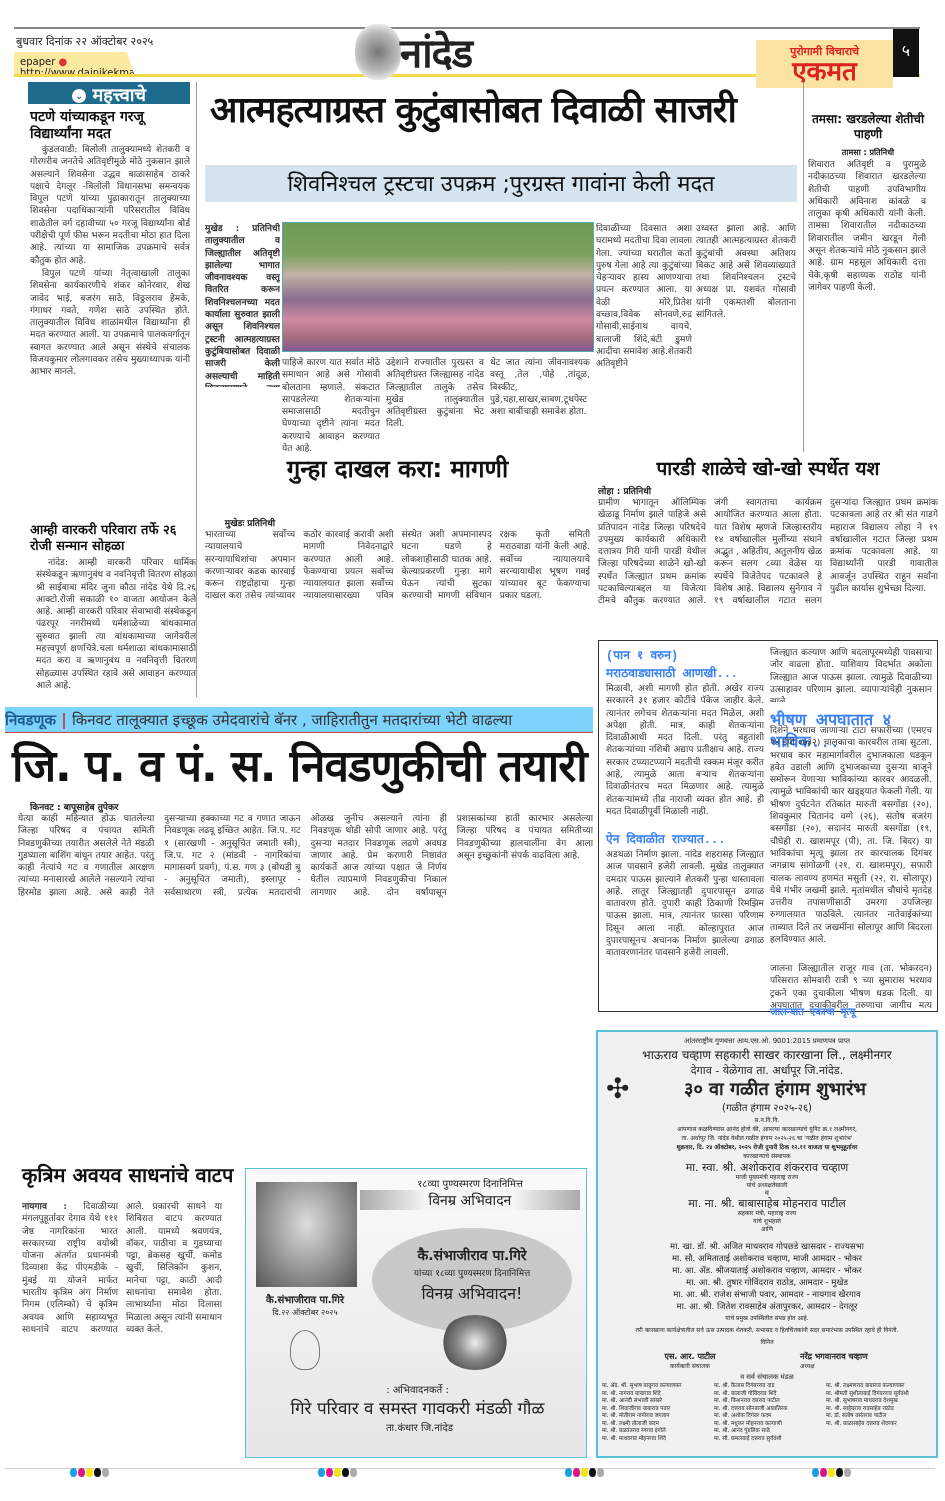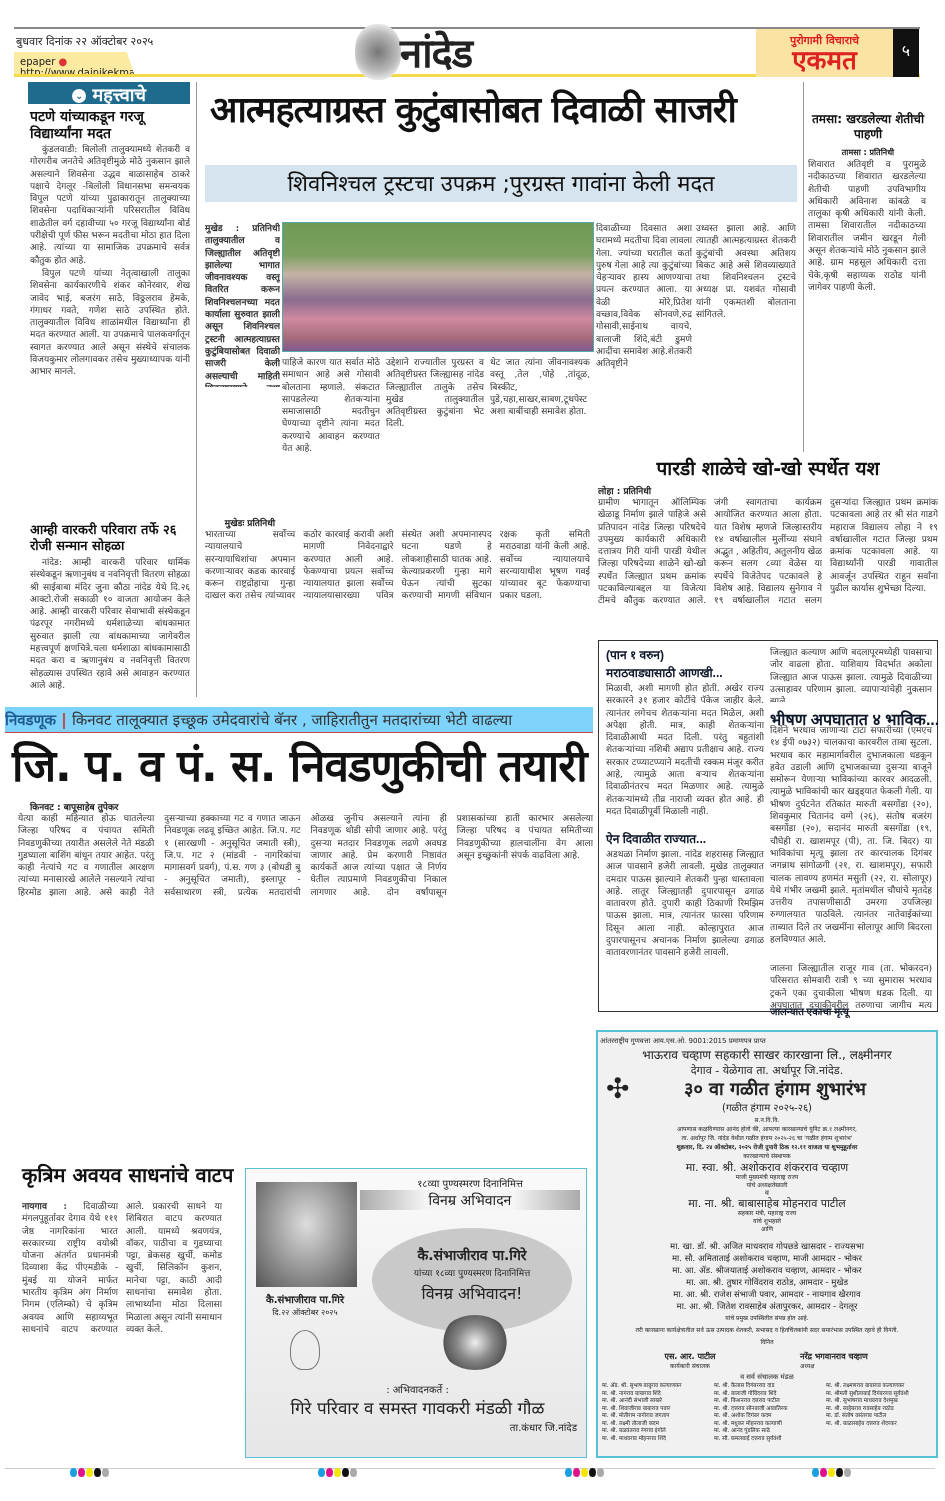--- a/index.html
+++ b/index.html
@@ -5,33 +5,33 @@
 *{box-sizing:border-box;margin:0;padding:0}
 body{width:945px;height:1501px;background:#fff;font-family:"DejaVu Sans",sans-serif;color:#222;position:relative;overflow:hidden}
 .abs{position:absolute}
 .txt{font-family:"DejaVu Serif",serif;font-size:9px;line-height:12.3px;text-align:justify;color:#333}
 .txt p{text-indent:12px;margin-bottom:1px}
 .mast{left:14px;top:27px;width:906px;height:50px;border-top:2px solid #888;border-bottom:3px solid #f5d94a}
 .date{left:16px;top:33px;font-size:11px;color:#222}
 .epaper{left:14px;top:52px;width:120px;height:22px;background:#fbeaa0;font-size:10px;padding:4px 6px;clip-path:polygon(0 0,94% 0,100% 100%,0 100%)}
 .city{left:400px;top:24px;font-size:40px;font-weight:bold;font-family:"DejaVu Sans",sans-serif;letter-spacing:-1px}
 .emblem{left:355px;top:24px;width:46px;height:56px;background:radial-gradient(circle,#777 0,#bbb 55%,#eee 80%);border-radius:45%}
-.brand{left:756px;top:29px;width:137px;height:48px;background:#fbe3a3;text-align:center;color:#d22}
+.brand{left:756px;top:40px;width:137px;height:48px;background:#fbe3a3;text-align:center;color:#d22}
 .brand .tag{font-size:11px;font-weight:bold;margin-top:3px}
 .brand .name{font-size:26px;font-weight:bold;line-height:26px}
 .pageno{left:893px;top:29px;width:26px;height:48px;background:#111;color:#fff;font-size:16px;text-align:center;padding-top:10px}
 .secbar{background:#1f6b8e;color:#fff;font-weight:bold;text-align:center;font-size:18px}
 .h1{font-weight:bold;color:#111;font-family:"DejaVu Sans",sans-serif}
 .subbar{background:#d5e4ee;color:#111;font-size:24px;text-align:center}
 .photo{background:linear-gradient(180deg,#6f9a55 0%,#7ca05f 25%,#c4b3a6 40%,#8a6b8f 60%,#d08aa0 75%,#a56b7a 90%,#7f5a90 100%)}
 .box{border:1px solid #333}
 .ad{border:2px solid #59c0d9;background:#f1f1f1}
 .dot{width:7px;height:9px;border-radius:50%;display:inline-block;margin-right:1px}
 .rule{background:#999}
-.hd2{font-weight:bold;color:#0f172a;font-size:14px;font-family:Liberation Sans, sans-serif}
+.hd2{font-weight:bold;color:#3b82f6;font-size:14px;font-family:Liberation Mono, monospace}
 </style>
 </head>
 <body>
 
 <div class="abs mast"></div>
 <div class="abs date">बुधवार दिनांक २२ ऑक्टोबर २०२५</div>
 <div class="abs epaper">
   <span>epaper</span>
   <span style="color:#d33">●</span>
   <span>http://www.dainikekmat.com</span>
@@ -47,41 +47,42 @@
 <div class="abs secbar" style="left:28px;top:82px;width:162px;height:22px">
   <span style="display:inline-block;width:14px;height:14px;border-radius:50%;background:#fff;color:#1f6b8e;font-size:10px;line-height:14px;vertical-align:2px">⌄</span>
   <span>महत्त्वाचे</span>
 </div>
 <div class="abs h1" style="left:30px;top:108px;width:165px;font-size:14px;line-height:17px">पटणे यांच्याकडून गरजू विद्यार्थ्यांना मदत</div>
 <div class="abs txt" style="left:30px;top:143px;width:160px;height:375px;overflow:hidden">
   <p>कुंडलवाडी: बिलोली तालुक्यामध्ये शेतकरी व गोरगरीब जनतेचे अतिवृष्टीमुळे मोठे नुकसान झाले असल्याने शिवसेना उद्धव बाळासाहेब ठाकरे पक्षाचे देगलूर -बिलोली विधानसभा समन्वयक विपुल पटणे यांच्या पुढाकारातून तालुक्याच्या शिवसेना पदाधिकाऱ्यांनी परिसरातील विविध शाळेतील वर्ग दहावीच्या ५० गरजू विद्यार्थ्यांना बोर्ड परीक्षेची पूर्ण फीस भरून मदतीचा मोठा हात दिला आहे. त्यांच्या या सामाजिक उपक्रमाचे सर्वत्र कौतुक होत आहे.</p>
   <p>विपुल पटणे यांच्या नेतृत्वाखाली तालुका शिवसेना कार्यकारणीचे शंकर कोनेरवार, शेख जावेद भाई, बजरंग साठे, विठ्ठलराव हेमके, गंगाधर गवते, गणेश साठे उपस्थित होते. तालुक्यातील विविध शाळांमधील विद्यार्थ्यांना ही मदत करण्यात आली. या उपक्रमाचे पालकवर्गातून स्वागत करण्यात आले असून संस्थेचे संचालक विजयकुमार लोलगावकर तसेच मुख्याध्यापक यांनी आभार मानले.</p>
 </div>
 <div class="abs h1" style="left:30px;top:522px;width:165px;font-size:13px;line-height:16px">आम्ही वारकरी परिवारा तर्फे २६ रोजी सन्मान सोहळा</div>
-<div class="abs txt" style="left:30px;top:556px;width:160px;height:140px;overflow:hidden">
+<div class="abs txt" style="left:36px;top:556px;width:160px;height:140px;overflow:hidden">
   <p>नांदेड: आम्ही वारकरी परिवार धार्मिक संस्थेकडून ऋणानुबंध व नवनिवृत्ती वितरण सोहळा श्री साईबाबा मंदिर जुना कौठा नांदेड येथे दि.२६ आक्टो.रोजी सकाळी १० वाजता आयोजन केले आहे. आम्ही वारकरी परिवार सेवाभावी संस्थेकडून पंढरपूर नगरीमध्ये धर्मशाळेच्या बांधकामात सुरुवात झाली त्या बांधकामाच्या जागेवरील महत्त्वपूर्ण क्षणचित्रे.चला धर्मशाळा बांधकामासाठी मदत करा व ऋणानुबंध व नवनिवृत्ती वितरण सोहळ्यास उपस्थित रहावे असे आवाहन करण्यात आले आहे.</p>
 </div>
 <div class="abs rule" style="left:196px;top:82px;width:1px;height:615px"></div>
 
 <div class="abs h1" style="left:210px;top:88px;width:590px;font-size:36px;line-height:44px;white-space:nowrap;letter-spacing:-1px">आत्महत्याग्रस्त कुटुंबासोबत दिवाळी साजरी</div>
 <div class="abs subbar" style="left:205px;top:165px;width:592px;height:37px;line-height:37px;font-size:22px">शिवनिश्चल ट्रस्टचा उपक्रम ;पुरग्रस्त गावांना केली मदत</div>
 <div class="abs txt" style="left:205px;top:222px;width:75px;height:165px;overflow:hidden;font-weight:bold;font-size:9px">मुखेड : प्रतिनिधी तालुक्यातील व जिल्ह्यातील अतिवृष्टी झालेल्या भागात जीवनावश्यक वस्तू वितरित करून शिवनिश्चलनच्या मदत कार्याला सुरुवात झाली असून शिवनिश्चल ट्रस्टनी आत्महत्याग्रस्त कुटुंबियासोबत दिवाळी साजरी केली असल्याची माहिती शिवव्याख्याते तथा शिवनिश्चल सेवाभावी ट्रस्टचे अध्यक्ष प्रा.यशवंत गोसावी यांनी दिली.मुखाचा साधीचार सोता नाही आहे तरी चालेल पण दुखाःचा साथीदार होता आले</div>
 <div class="abs photo" style="left:282px;top:222px;width:312px;height:130px;border:1px solid #5aa"></div>
 <div class="abs txt" style="left:282px;top:356px;width:98px;height:100px;overflow:hidden">पाहिजे कारण यात सर्वात मोठे समाधान आहे असे गोसावी बोलताना म्हणाले. संकटात सापडलेल्या शेतकऱ्यांना समाजासाठी मदतीचुन घेण्याच्या दृष्टीने त्यांना मदत करण्याचे आवाहन करण्यात येत आहे.</div>
 <div class="abs txt" style="left:386px;top:356px;width:98px;height:100px;overflow:hidden">उद्देशाने राज्यातील पुरग्रस्त व अतिवृष्टीग्रस्त जिल्ह्यासह नांदेड जिल्ह्यातील तालुके तसेच मुखेड तालुक्यातील अतिवृष्टीग्रस्त कुटुंबांना भेट दिली.</div>
 <div class="abs txt" style="left:490px;top:356px;width:100px;height:100px;overflow:hidden">थेट जात त्यांना जीवनावश्यक वस्तू ,तेल ,पोहे ,तांदूळ, बिस्कीट, पुडे,चहा,साखर,साबण,टूथपेस्ट अशा बाबींचाही समावेश होता.</div>
 <div class="abs txt" style="left:596px;top:222px;width:96px;height:228px;overflow:hidden">दिवाळीच्या दिवसात अशा घरामध्ये मदतीचा दिवा लावला गेला. ज्यांच्या घरातील कर्ता पुरुष गेला आहे त्या कुटुंबांच्या चेहऱ्यावर हास्य आणण्याचा प्रयत्न करण्यात आला. या वेळी मोरे,प्रितेश वच्छाव,विवेक सोनवणे,रुद्र गोसावी,साईनाथ वायचे, बालाजी शिंदे,बंटी डुमणे आदींचा समावेश आहे.शेतकरी अतिवृष्टीने</div>
 <div class="abs txt" style="left:696px;top:222px;width:100px;height:228px;overflow:hidden">उध्वस्त झाला आहे. आणि त्यातही आत्महत्याग्रस्त शेतकरी कुटुंबांची अवस्था अतिशय बिकट आहे असे शिवव्याख्याते तथा शिवनिश्चलन ट्रस्टचे अध्यक्ष प्रा. यशवंत गोसावी यांनी एकमतशी बोलताना सांगितले.</div>
 
 <div class="abs rule" style="left:803px;top:82px;width:1px;height:370px"></div>
 <div class="abs h1" style="left:808px;top:112px;width:120px;font-size:12px;line-height:15px;text-align:center">तमसा: खरडलेल्या शेतीची पाहणी</div>
 <div class="abs" style="left:808px;top:146px;width:120px;font-size:8px;font-weight:bold;text-align:center">तामसा : प्रतिनिधी</div>
 <div class="abs txt" style="left:808px;top:158px;width:118px;height:295px;overflow:hidden">शिवारात अतिवृष्टी व पुरामुळे नदीकाठच्या शिवारात खरडलेल्या शेतीची पाहणी उपविभागीय अधिकारी अविनाश कांबळे व तालुका कृषी अधिकारी यांनी केली. तामसा शिवारातील नदीकाठच्या शिवारातील जमीन खरडून गेली असून शेतकऱ्यांचे मोठे नुकसान झाले आहे. ग्राम महसूल अधिकारी दत्ता चेके,कृषी सहाय्यक राठोड यांनी जागेवर पाहणी केली.</div>
 
 <div class="abs h1" style="left:205px;top:455px;width:385px;font-size:24px;line-height:29px;text-align:center">
+  <div>गुन्हा दाखल करा: मागणी</div>
 </div>
 <div class="abs" style="left:205px;top:516px;width:90px;font-size:9px;font-weight:bold;text-align:center">मुखेडः प्रतिनिधी</div>
 <div class="abs txt" style="left:205px;top:528px;width:385px;height:167px;overflow:hidden;column-count:4;column-gap:8px">भारताच्या सर्वोच्च न्यायालयाचे सरन्यायाधिशांचा अपमान करणाऱ्यावर कडक कारवाई करून राष्ट्रद्रोहाचा गुन्हा दाखल करा तसेच त्यांच्यावर कठोर कारवाई करावी अशी मागणी निवेदनाद्वारे करण्यात आली आहे. फेकण्याचा प्रयत्न सर्वोच्च न्यायालयात झाला सर्वोच्च न्यायालयासारख्या पवित्र संस्थेत अशी अपमानास्पद घटना घडणे हे लोकशाहीसाठी घातक आहे. केल्याप्रकरणी गुन्हा मागे घेऊन त्यांची सुटका करण्याची मागणी संविधान रक्षक कृती समिती मराठवाडा यांनी केली आहे. सर्वोच्च न्यायालयाचे सरन्यायाधीश भूषण गवई यांच्यावर बूट फेकण्याचा प्रकार घडला.</div>
 
 <div class="abs h1" style="left:598px;top:455px;width:340px;font-size:19px;line-height:26px;text-align:center">पारडी शाळेचे खो-खो स्पर्धेत यश</div>
 <div class="abs" style="left:598px;top:484px;width:90px;font-size:9px;font-weight:bold">लोहा : प्रतिनिधी</div>
 <div class="abs txt" style="left:598px;top:496px;width:340px;height:138px;overflow:hidden;column-count:3;column-gap:8px">ग्रामीण भागातून ऑलिम्पिक खेळाडू निर्माण झाले पाहिजे असे प्रतिपादन नांदेड जिल्हा परिषदेचे उपमुख्य कार्यकारी अधिकारी दत्तात्रय गिरी यांनी पारडी येथील जिल्हा परिषदेच्या शाळेने खो-खो स्पर्धेत जिल्ह्यात प्रथम क्रमांक पटकाविल्याबद्दल या विजेत्या टीमचे कौतुक करण्यात आले. जंगी स्वागताचा कार्यक्रम आयोजित करण्यात आला होता. यात विशेष म्हणजे जिल्हास्तरीय १४ वर्षाखालील मुलींच्या संघाने अद्भुत , अहितीय, अतुलनीय खेळ करून सलग ८व्या वेळेस या स्पर्धेचे विजेतेपद पटकावले हे विशेष आहे. विद्यालय सुनेगाव ने १९ वर्षाखालील गटात सलग दुसऱ्यांदा जिल्ह्यात प्रथम क्रमांक पटकावला आहे तर श्री संत गाडगे महाराज विद्यालय लोहा ने १९ वर्षाखालील गटात जिल्हा प्रथम क्रमांक पटकावला आहे. या विद्यार्थ्यांनी पारडी गावातील आवर्जून उपस्थित राहून सर्वांना पुढील कार्यास शुभेच्छा दिल्या.</div>
 
 <div class="abs box" style="left:598px;top:640px;width:340px;height:372px"></div>
 <div class="abs hd2" style="left:606px;top:646px;font-size:12px">(पान १ वरुन)</div>
@@ -112,24 +113,24 @@
 <div class="abs" style="left:250px;top:1292px;width:110px;font-size:10px;text-align:center;font-weight:bold">कै.संभाजीराव पा.गिरे</div>
 <div class="abs" style="left:250px;top:1306px;width:110px;font-size:8px;text-align:center">दि.२२ ऑक्टोबर २०२५</div>
 <div class="abs" style="left:290px;top:1330px;width:30px;height:40px;border:1px solid #777;border-radius:50% 50% 40% 40%"></div>
 <div class="abs" style="left:372px;top:1228px;width:200px;height:104px;border-radius:50%;background:#c9c9c9"></div>
 <div class="abs" style="left:372px;top:1245px;width:200px;font-size:14px;font-weight:bold;text-align:center">कै.संभाजीराव पा.गिरे</div>
 <div class="abs" style="left:372px;top:1266px;width:200px;font-size:9px;text-align:center">यांच्या १८व्या पुण्यस्मरण दिनानिमित्त</div>
 <div class="abs" style="left:372px;top:1282px;width:200px;font-size:16px;text-align:center">विनम्र अभिवादन!</div>
 <div class="abs" style="left:440px;top:1315px;width:70px;height:55px;border-radius:50%;background:radial-gradient(circle,#eee 0,#888 40%,#555 70%,transparent 72%)"></div>
 <div class="abs" style="left:250px;top:1382px;width:335px;font-size:10px;text-align:center">: अभिवादनकर्ते :</div>
 <div class="abs" style="left:250px;top:1396px;width:335px;font-size:17px;text-align:center">गिरे परिवार व समस्त गावकरी मंडळी गौळ</div>
-<div class="abs" style="left:242px;top:1420px;width:335px;font-size:10px;text-align:right">ता.कंधार जि.नांदेड</div>
+<div class="abs" style="left:252px;top:1420px;width:335px;font-size:10px;text-align:center">ता.कंधार जि.नांदेड</div>
 
 <div class="abs ad" style="left:596px;top:1030px;width:342px;height:428px"></div>
-<div class="abs" style="left:600px;top:1036px;width:334px;font-size:7px;">आंतरराष्ट्रीय गुणवत्ता आय.एस.ओ. 9001:2015 प्रमाणपत्र प्राप्त</div>
+<div class="abs" style="left:600px;top:1036px;width:334px;font-size:7px;text-align:center">आंतरराष्ट्रीय गुणवत्ता आय.एस.ओ. 9001:2015 प्रमाणपत्र प्राप्त</div>
 <div class="abs" style="left:600px;top:1046px;width:334px;font-size:12px;text-align:center">भाऊराव चव्हाण सहकारी साखर कारखाना लि., लक्ष्मीनगर</div>
 <div class="abs" style="left:600px;top:1062px;width:334px;font-size:11px;text-align:center">देगाव - येळेगाव ता. अर्धापूर जि.नांदेड.</div>
 <div class="abs" style="left:606px;top:1074px;width:30px;height:30px;font-size:28px;line-height:30px">✣</div>
 <div class="abs" style="left:640px;top:1076px;width:270px;font-size:18px;font-weight:bold;text-align:center">३० वा गळीत हंगाम शुभारंभ</div>
 <div class="abs" style="left:600px;top:1100px;width:334px;font-size:10px;text-align:center">(गळीत हंगाम २०२५-२६)</div>
 <div class="abs" style="left:600px;top:1115px;width:334px;font-size:6px;text-align:center;line-height:9px">
   <div>स.न.वि.वि.</div>
   <div>आपणास कळविण्यास आनंद होतो की, आपल्या कारखान्याचे युनिट क्र.१ लक्ष्मीनगर,</div>
   <div>ता. अर्धापूर जि. नांदेड येथील गळीत हंगाम २०२५-२६ चा 'गळीत हंगाम शुभारंभ'</div>
   <div style="font-weight:bold">शुक्रवार, दि. २४ ऑक्टोबर, २०२५ रोजी दुपारी ठिक १२.११ वाजता या शुभमुहूर्तावर</div>

